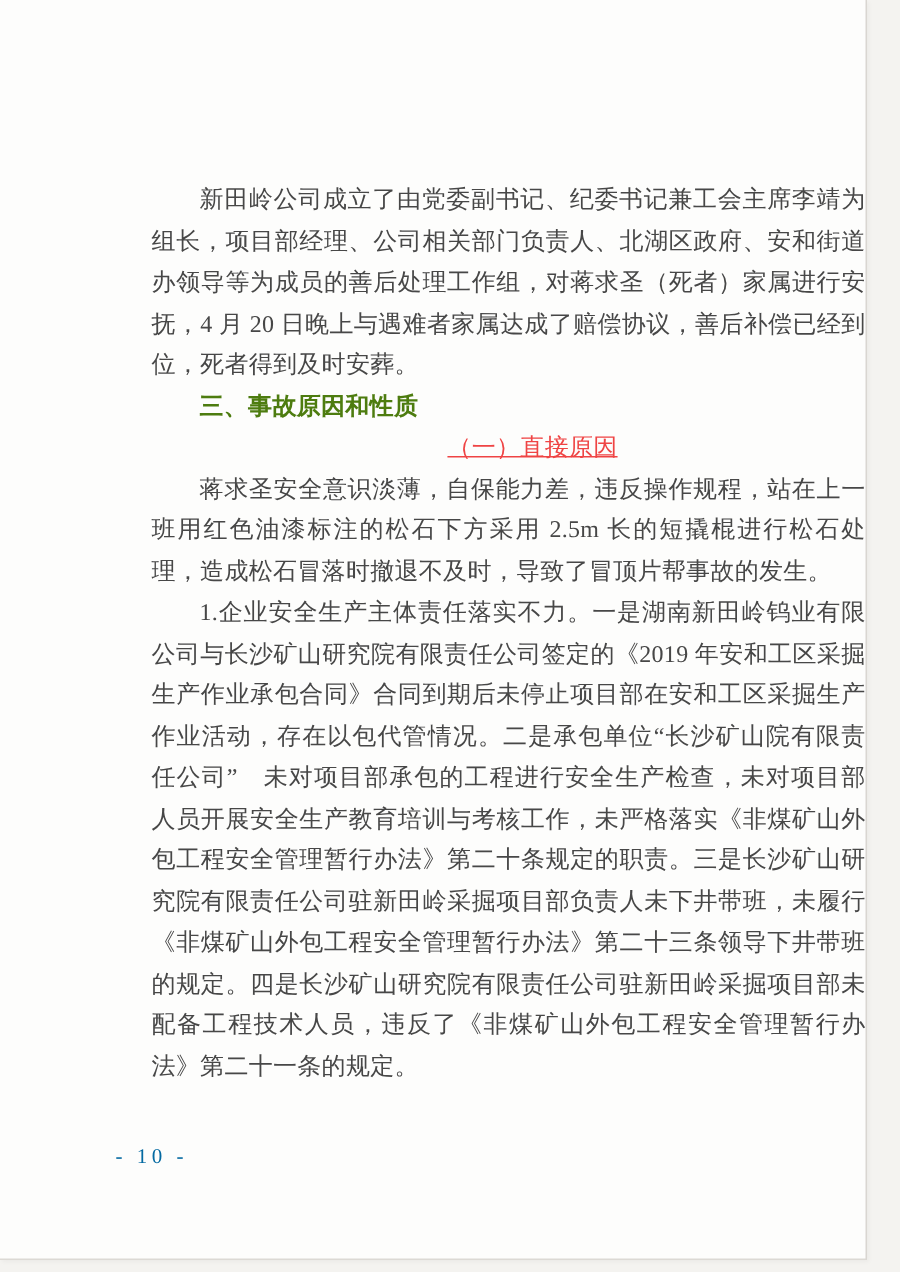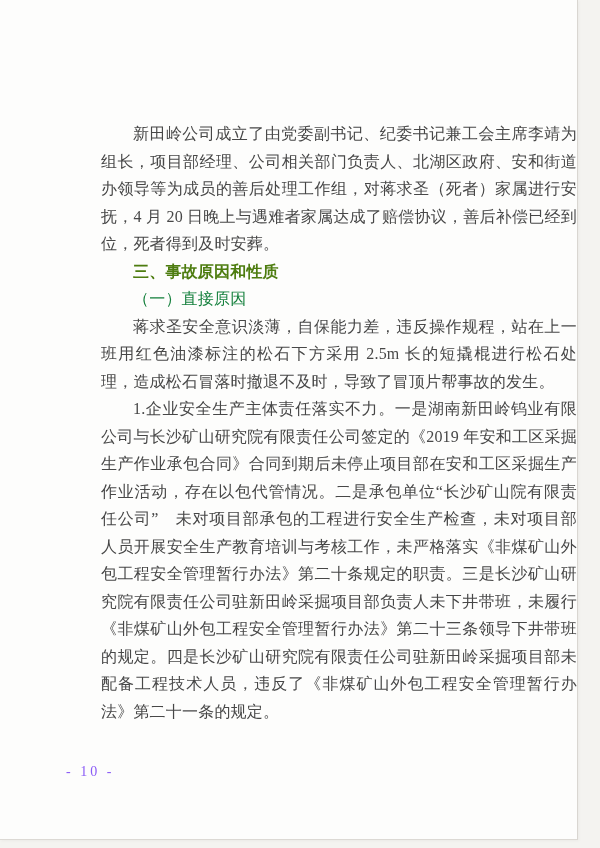--- a/index.html
+++ b/index.html
@@ -47,29 +47,30 @@
     text-indent: 32px;
     font-size: 16px;
     line-height: 27.5px;
     font-weight: bold;
     color: #4d7c0f;
     text-align: left;
   }
   .sub-heading {
     margin: 0;
     text-indent: 32px;
-    color: #15803d;
-    text-align: left;
+    color: #ef4444;
+    text-align: center;
+    text-decoration: underline;
   }
   .page-footer {
     position: absolute;
-    left: 66px;
+    left: 77px;
     top: 764px;
     font-size: 14px;
-    color: #8b5cf6;
+    color: #0369a1;
     letter-spacing: 3px;
     font-family: "Liberation Serif", "DejaVu Serif", serif;
   }
 </style>
 </head>
 <body>
 
 <div class="page">
   <div class="content">
     <p>新田岭公司成立了由党委副书记、纪委书记兼工会主席李靖为组长，项目部经理、公司相关部门负责人、北湖区政府、安和街道办领导等为成员的善后处理工作组，对蒋求圣（死者）家属进行安抚，4 月 20 日晚上与遇难者家属达成了赔偿协议，善后补偿已经到位，死者得到及时安葬。</p>

